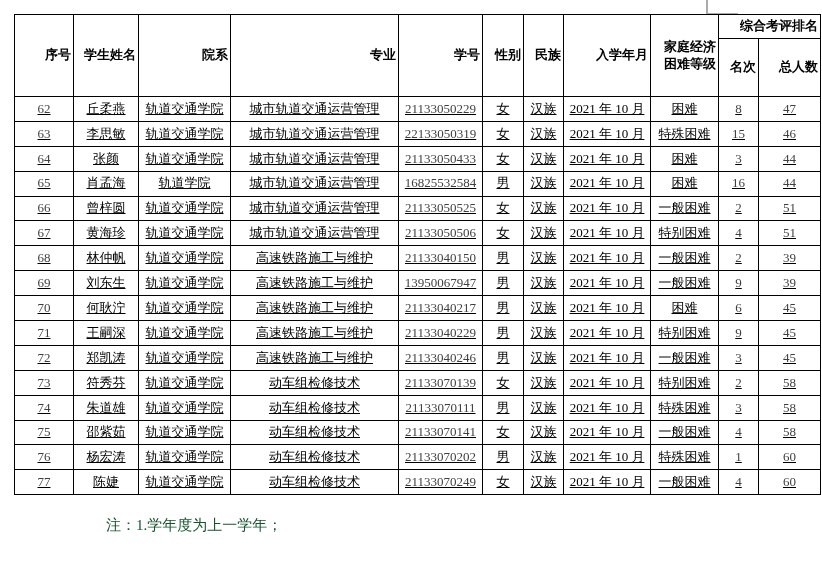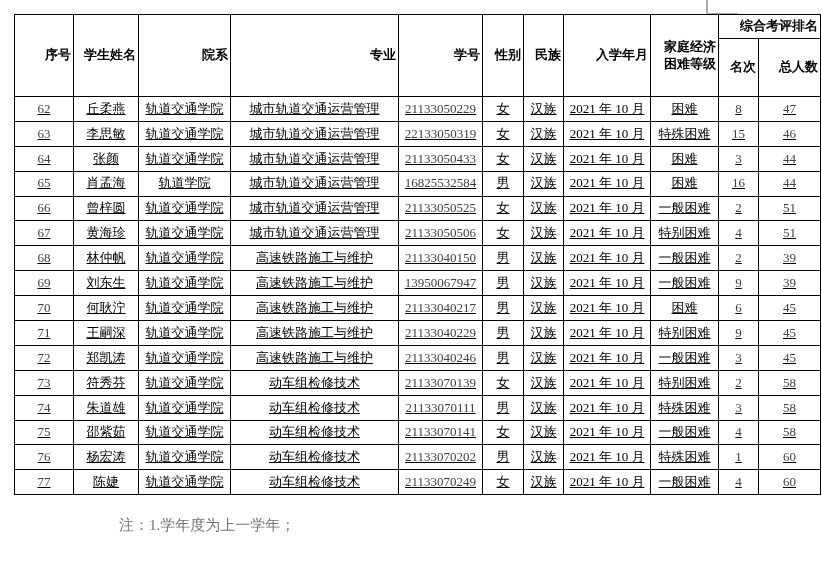--- a/index.html
+++ b/index.html
@@ -31,25 +31,25 @@
     white-space: nowrap;
   }
   table.doc-table th { font-weight: bold; white-space: normal; text-align: right; }
   tr.hdr-top { height: 24px; }
   tr.hdr-sub { height: 58px; }
   tbody tr { height: 24.9px; text-decoration: underline; }
   th.wrap-cell { padding: 0 7px; white-space: normal; }
   td.num { color: #3f3f3f; }
   .notes {
     position: absolute;
-    left: 106px;
+    left: 93px;
     top: 514px;
     font-size: 15px;
     line-height: 23px;
-    color: #737373;
+    color: #14532d;
   }
   .note-line1 { margin-left: 13px; }
   .corner-mark {
     position: absolute;
     left: 706px;
     top: 0;
     width: 30px;
     height: 13px;
     border-left: 2px solid #ababab;
     border-bottom: 2px solid #ababab;

